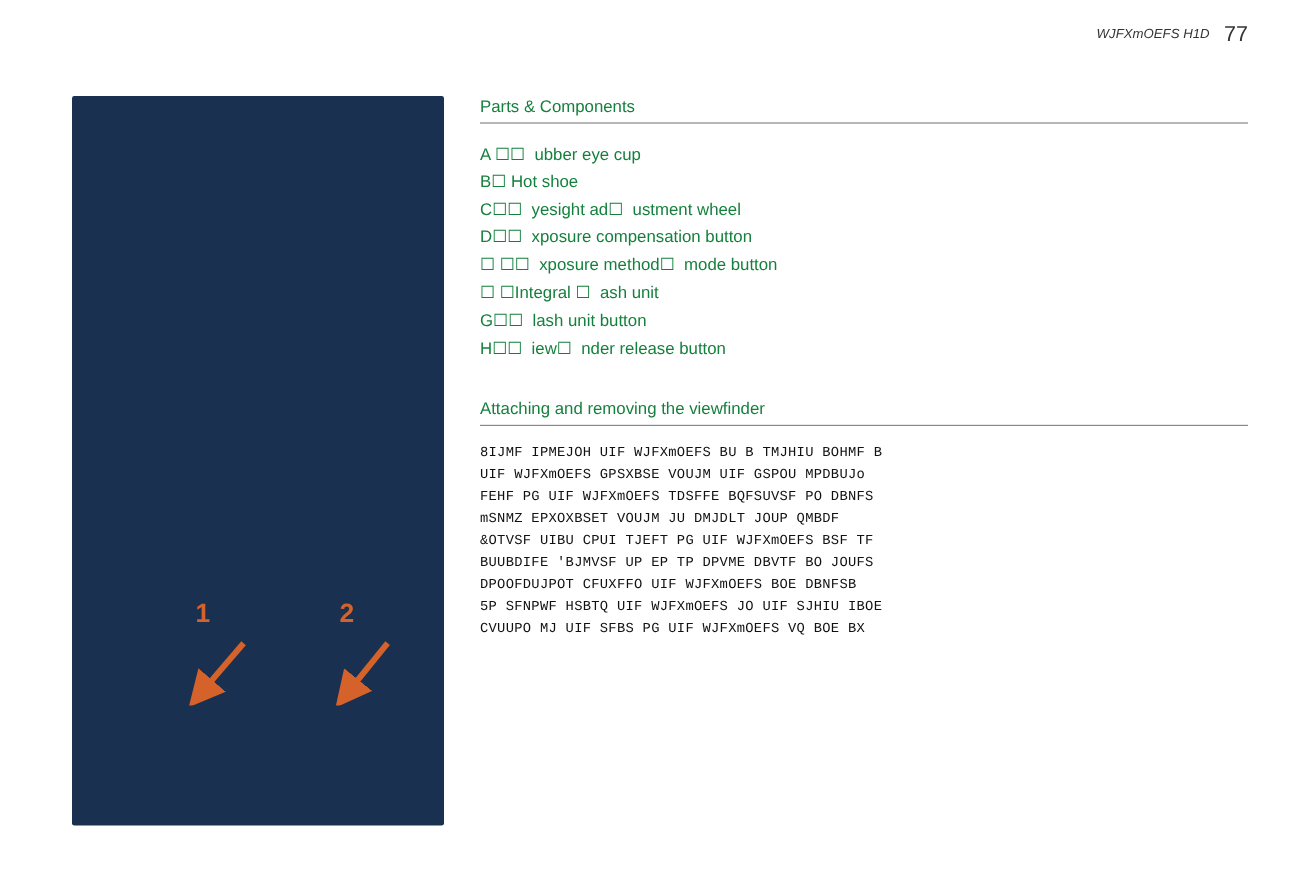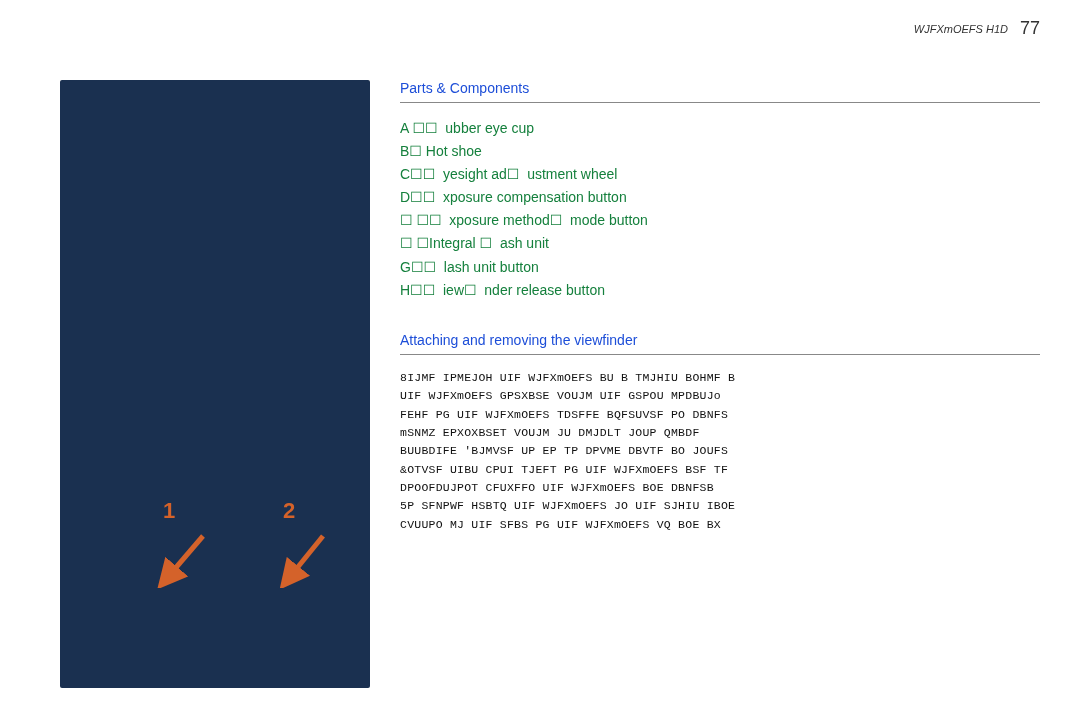--- a/index.html
+++ b/index.html
@@ -80,21 +80,21 @@
       height: 60px;
     }
 
     .right-panel {
       flex: 1;
       padding-top: 0;
     }
 
     .section-title {
       font-size: 14px;
-      color: #1d4ed8;
+      color: #15803d;
       margin-bottom: 6px;
       font-weight: normal;
     }
 
     .section-divider {
       border: none;
       border-top: 1px solid #888;
       margin-bottom: 14px;
     }
 
@@ -180,22 +180,22 @@
 
     <div class="section-two">
       <div class="section-title">Attaching and removing the viewfinder</div>
       <hr class="section-divider">
 
       <div class="body-text">
         <div>8IJMF IPMEJOH UIF WJFXmOEFS BU B TMJHIU BOHMF B</div>
         <div>UIF WJFXmOEFS GPSXBSE VOUJM UIF GSPOU MPDBUJo</div>
         <div>FEHF PG UIF WJFXmOEFS TDSFFE BQFSUVSF PO DBNFS</div>
         <div>mSNMZ EPXOXBSET VOUJM JU DMJDLT JOUP QMBDF</div>
+        <div>&amp;OTVSF UIBU CPUI TJEFT PG UIF WJFXmOEFS BSF TF</div>
         <div>BUUBDIFE  'BJMVSF UP EP TP DPVME DBVTF BO JOUFS</div>
-        <div>&amp;OTVSF UIBU CPUI TJEFT PG UIF WJFXmOEFS BSF TF</div>
         <div>DPOOFDUJPOT CFUXFFO UIF WJFXmOEFS BOE DBNFSB</div>
         <div>5P SFNPWF HSBTQ UIF WJFXmOEFS JO UIF SJHIU IBOE</div>
         <div>CVUUPO MJ UIF SFBS PG UIF WJFXmOEFS VQ BOE BX</div>
       </div>
     </div>
 
   </div>
 </div>
 
 </body></html>

